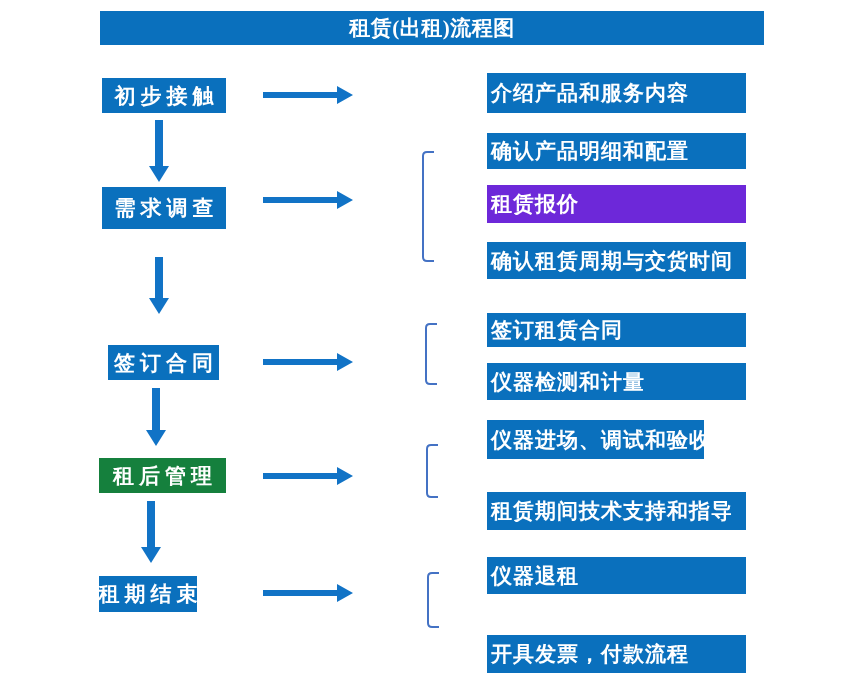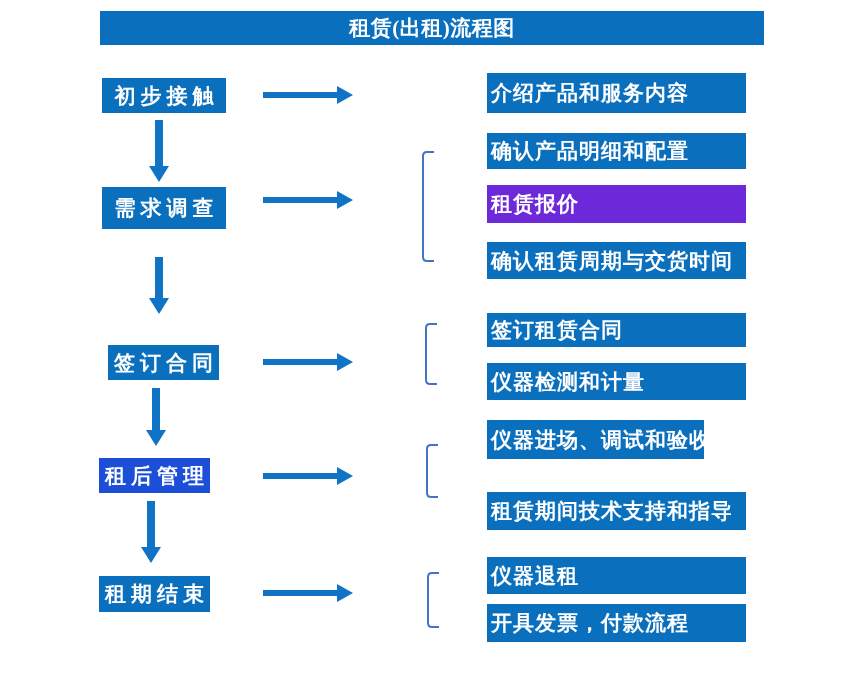--- a/index.html
+++ b/index.html
@@ -56,32 +56,32 @@
 </head>
 <body>
 
 <div class="canvas">
   <div class="title-bar" id="title-bar" style="left: 100px; top: 11px; width: 664px; height: 34px; background: rgb(10, 112, 189); color: rgb(255, 255, 255);">租赁(出租)流程图</div>
 
   <div id="boxes-layer">
       <div class="flow-box left" style="left: 102px; top: 78px; width: 124px; height: 35px; background: rgb(10, 112, 189); color: rgb(255, 255, 255);">初步接触</div>
       <div class="flow-box left" style="left: 102px; top: 187px; width: 124px; height: 42px; background: rgb(10, 112, 189); color: rgb(255, 255, 255);">需求调查</div>
       <div class="flow-box left" style="left: 100px; top: 345px; width: 111px; height: 35px; background: rgb(10, 112, 189); color: rgb(255, 255, 255); margin-left: 8px;">签订合同</div>
-      <div class="flow-box left" style="left: 99px; top: 458px; width: 111px; height: 35px; background: #1d4ed8; color: rgb(255, 255, 255);">租后管理</div>
-      <div class="flow-box left" style="left: 99px; top: 576px; width: 111px; height: 36px; background: rgb(10, 112, 189); color: rgb(255, 255, 255);">租期结束</div>
+      <div class="flow-box left" style="left: 99px; top: 458px; width: 127px; height: 35px; background: #15803d; color: rgb(255, 255, 255);">租后管理</div>
+      <div class="flow-box left" style="left: 99px; top: 576px; width: 98px; height: 36px; background: rgb(10, 112, 189); color: rgb(255, 255, 255);">租期结束</div>
       <div class="flow-box right" style="left: 442px; top: 73px; width: 259px; height: 40px; background: rgb(10, 112, 189); color: rgb(255, 255, 255);">介绍产品和服务内容</div>
       <div class="flow-box right" style="left: 442px; top: 133px; width: 259px; height: 36px; background: rgb(10, 112, 189); color: #ffffff; font-family: Liberation Serif, serif;">确认产品明细和配置</div>
       <div class="flow-box right" style="left: 442px; top: 185px; width: 259px; height: 38px; background: #6d28d9; color: rgb(255, 255, 255);">租赁报价</div>
       <div class="flow-box right" style="left: 442px; top: 242px; width: 259px; height: 37px; background: rgb(10, 112, 189); color: rgb(255, 255, 255);">确认租赁周期与交货时间</div>
       <div class="flow-box right" style="left: 442px; top: 313px; width: 259px; height: 34px; background: rgb(10, 112, 189); color: rgb(255, 255, 255);">签订租赁合同</div>
       <div class="flow-box right" style="left: 442px; top: 363px; width: 259px; height: 37px; background: rgb(10, 112, 189); color: rgb(255, 255, 255);">仪器检测和计量</div>
       <div class="flow-box right" style="left: 442px; top: 420px; width: 217px; height: 39px; background: rgb(10, 112, 189); color: rgb(255, 255, 255);">仪器进场、调试和验收</div>
       <div class="flow-box right" style="left: 442px; top: 492px; width: 259px; height: 38px; background: rgb(10, 112, 189); color: rgb(255, 255, 255);">租赁期间技术支持和指导</div>
       <div class="flow-box right" style="left: 442px; top: 557px; width: 259px; height: 37px; background: rgb(10, 112, 189); color: rgb(255, 255, 255);">仪器退租</div>
-      <div class="flow-box right" style="left: 442px; top: 604px; width: 259px; height: 38px; background: rgb(10, 112, 189); color: rgb(255, 255, 255);">开具发票，付款流程</div>
+      <div class="flow-box right" style="left: 442px; top: 635px; width: 259px; height: 38px; background: rgb(10, 112, 189); color: rgb(255, 255, 255);">开具发票，付款流程</div>
     </div>
 
   <svg id="arrow-svg" width="844" height="688" viewBox="0 0 844 688">
       <path d="M 263 92 H 337 V 86 L 353 95 L 337 104 V 98 H 263 Z" fill="#1173c6"></path>
       <path d="M 263 197 H 337 V 191 L 353 200 L 337 209 V 203 H 263 Z" fill="#1173c6"></path>
       <path d="M 263 359 H 337 V 353 L 353 362 L 337 371 V 365 H 263 Z" fill="#1173c6"></path>
       <path d="M 263 473 H 337 V 467 L 353 476 L 337 485 V 479 H 263 Z" fill="#1173c6"></path>
       <path d="M 263 590 H 337 V 584 L 353 593 L 337 602 V 596 H 263 Z" fill="#1173c6"></path>
       <path d="M 155 120 H 163 V 166 H 169 L 159 182 L 149 166 H 155 Z" fill="#1173c6"></path>
       <path d="M 155 257 H 163 V 298 H 169 L 159 314 L 149 298 H 155 Z" fill="#1173c6"></path>

